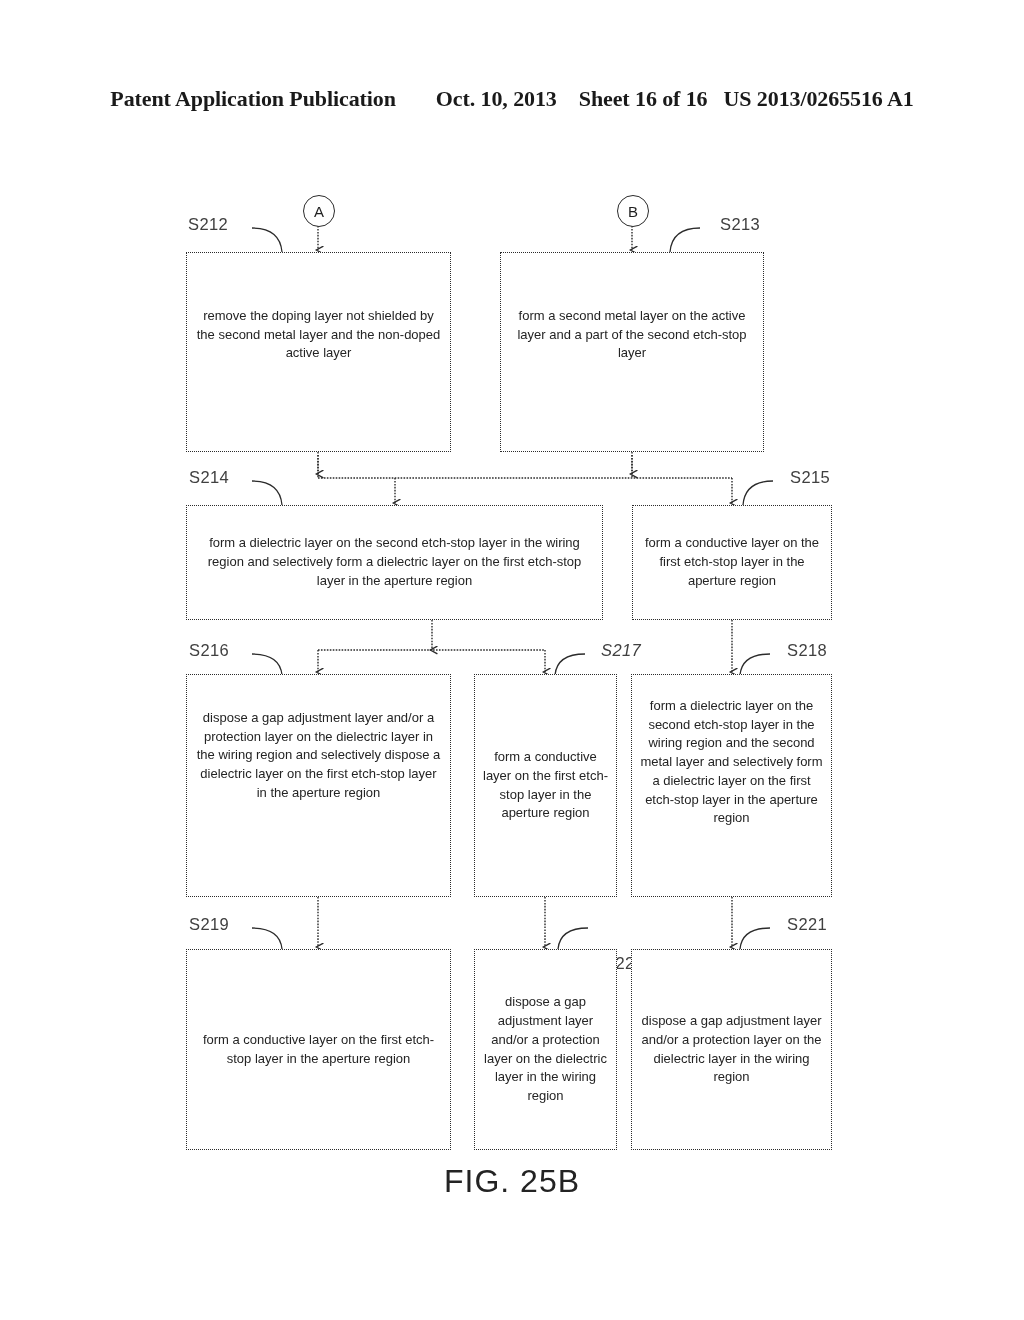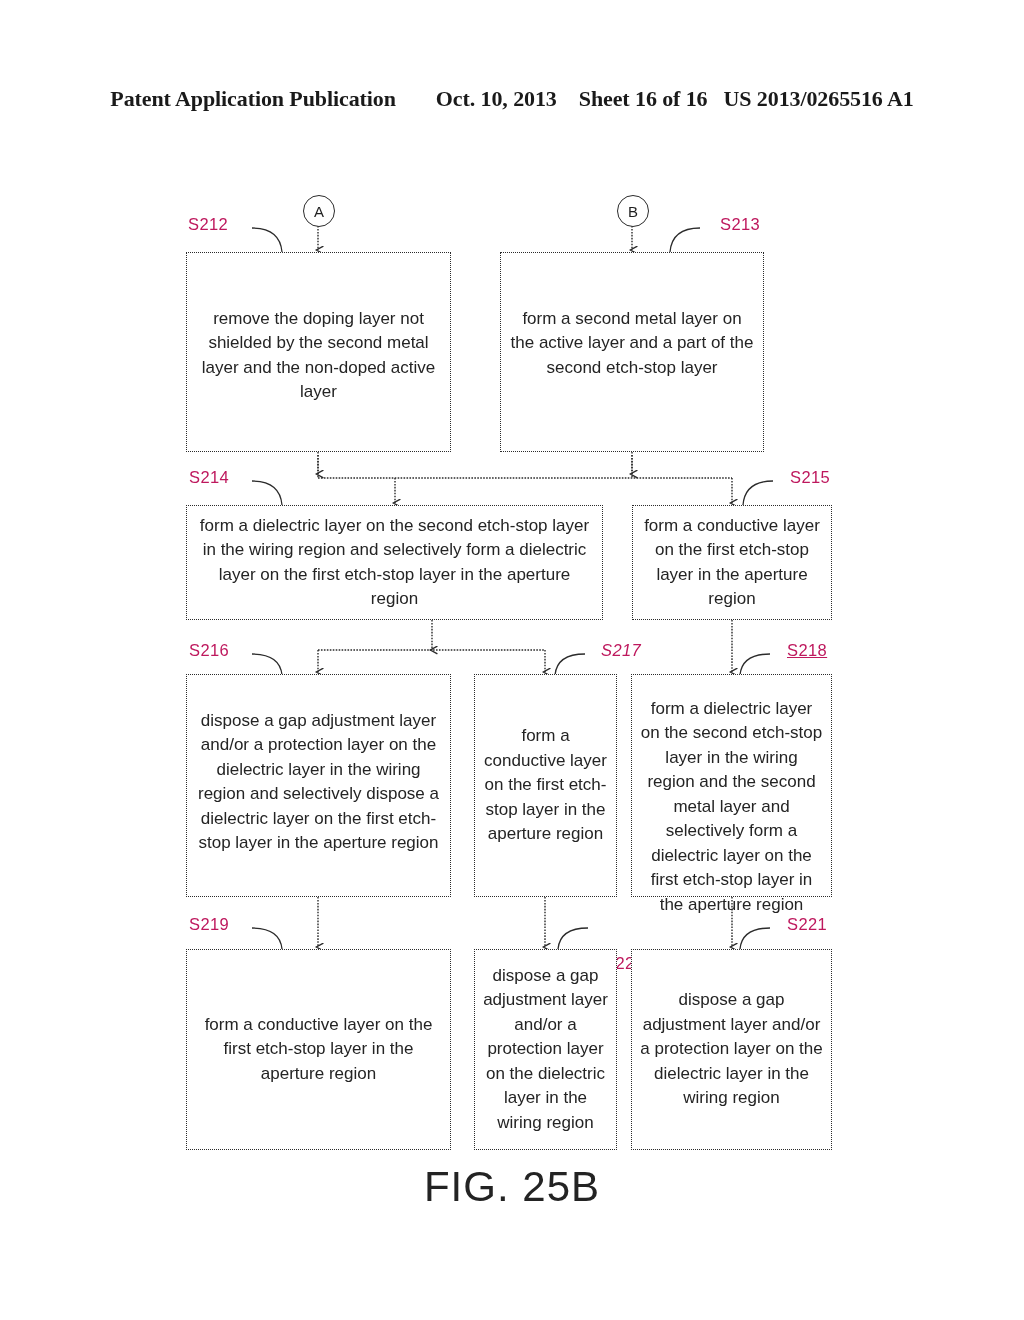--- a/index.html
+++ b/index.html
@@ -24,48 +24,48 @@
   #figure{position:absolute;left:0;top:0;width:1024px;height:1320px;}
   #wires{position:absolute;left:0;top:0;width:1024px;height:1320px;}
 
   
   .box{
     position:absolute;box-sizing:border-box;
     border:1.5px dotted #2b2b2b;
     background:#ffffff;
     display:flex;align-items:center;justify-content:center;
     text-align:center;
-    font-size:17px;line-height:1.44;
+    font-size:13px;line-height:1.44;
     color:#242424;
     padding:6px 8px;
   }
   .box .btext{display:block;width:100%;}
   .box.anchor-top{align-items:flex-start;}
   .box.pad-top-lg{padding-top:54px;}
   .box.pad-top-md{padding-top:34px;}
   .box.pad-top-sm{padding-top:22px;}
 
   
   .step-label{
-    position:absolute;font-size:16.5px;color:#be185d;
+    position:absolute;font-size:16.5px;color:#404040;
     letter-spacing:0.4px;white-space:nowrap;
   }
 
   
   .conn-circle{
     position:absolute;width:30px;height:30px;border-radius:50%;
     border:1.5px solid #2b2b2b;background:#fff;
     display:flex;align-items:center;justify-content:center;
     font-size:15px;color:#1f1f1f;
   }
 
   
   #fig-caption{
     position:absolute;left:0;top:1163px;width:1024px;
-    text-align:center;font-size:42px;letter-spacing:1px;
+    text-align:center;font-size:32px;letter-spacing:1px;
     color:#232323;
   }
 </style>
 </head>
 <body>
 
 <div id="page-header">
   <span class="h-pub">Patent Application Publication</span>
   <span class="h-date">Oct. 10, 2013</span>
   <span class="h-sheet">Sheet 16 of 16</span>
@@ -157,21 +157,21 @@
   <div class="step-label" style="left:189px;top:641px;">S216</div>
   <div class="box pad-top-md anchor-top" style="left:186px;top:674px;width:265px;height:223px;">
     <span class="btext">dispose a gap adjustment layer and/or a protection layer on the dielectric layer in the wiring region and selectively dispose a dielectric layer on the first etch-stop layer in the aperture region</span>
   </div>
 
   <div class="step-label" style="left:601px;top:641px;font-style:italic;">S217</div>
   <div class="box" style="left:474px;top:674px;width:143px;height:223px;">
     <span class="btext">form a conductive layer on the first etch-stop layer in the aperture region</span>
   </div>
 
-  <div class="step-label" style="left:787px;top:641px;text-decoration:underline;">S218</div>
+  <div class="step-label" style="left:787px;top:641px;">S218</div>
   <div class="box pad-top-sm anchor-top" style="left:631px;top:674px;width:201px;height:223px;">
     <span class="btext">form a dielectric layer on the second etch-stop layer in the wiring region and the second metal layer and selectively form a dielectric layer on the first etch-stop layer in the aperture region</span>
   </div>
 
   <div class="step-label" style="left:189px;top:915px;">S219</div>
   <div class="box" style="left:186px;top:949px;width:265px;height:201px;">
     <span class="btext">form a conductive layer on the first etch-stop layer in the aperture region</span>
   </div>
 
   <div class="step-label" style="left:604px;top:915px;margin-top:39px;">S220</div>

